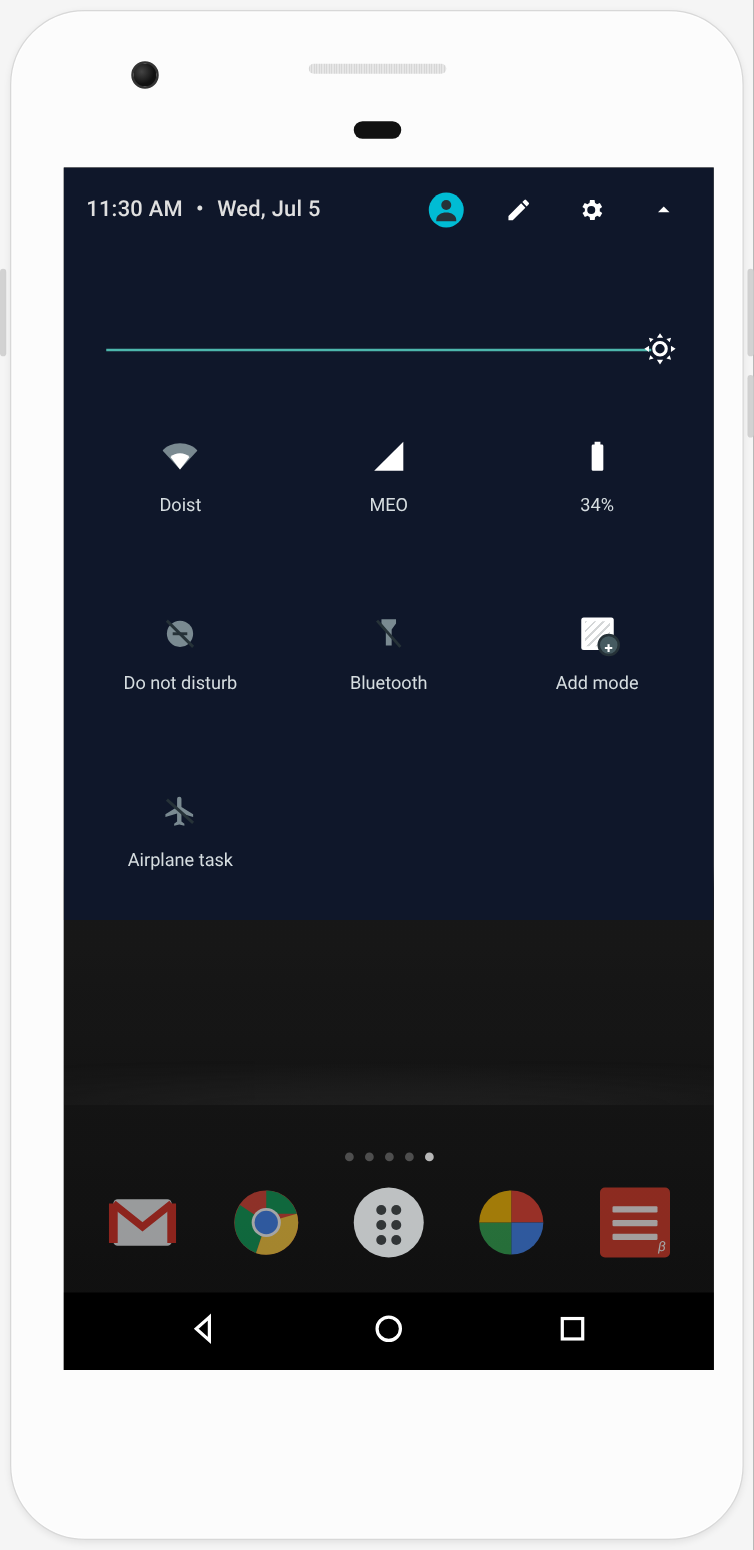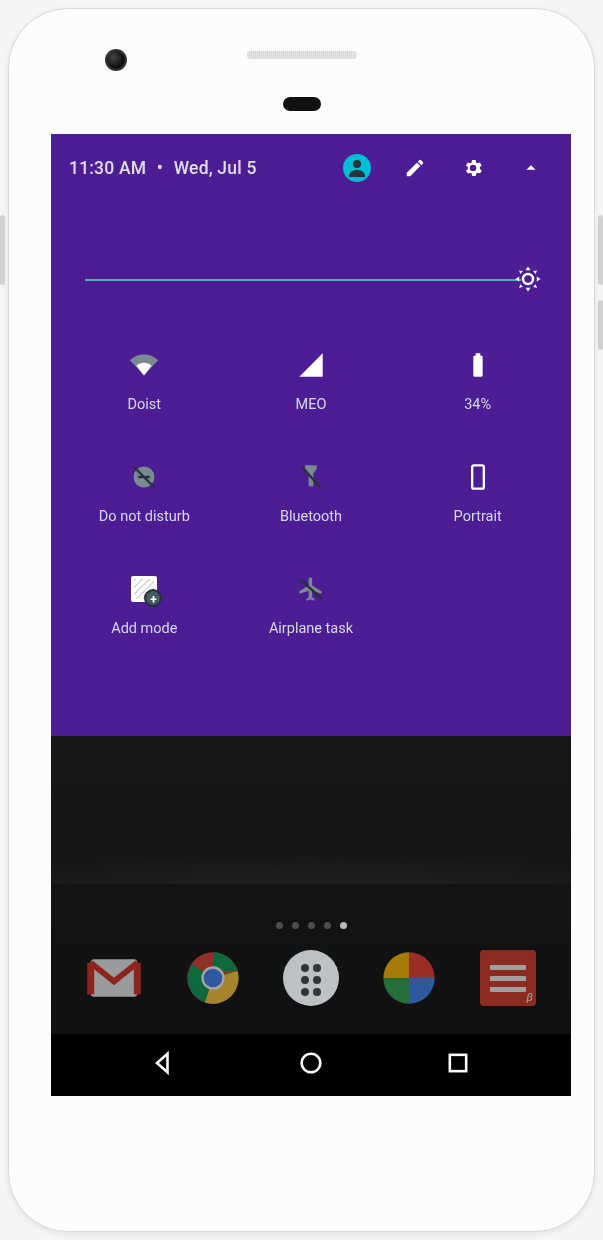--- a/index.html
+++ b/index.html
@@ -71,21 +71,21 @@
     background: radial-gradient(120% 100% at 30% 100%, rgba(60,60,60,0.5) 0%, transparent 60%),
                 radial-gradient(120% 100% at 70% 100%, rgba(60,60,60,0.5) 0%, transparent 60%);
     opacity: 0.4;
   }
 
   
   .qs-panel {
     position: absolute;
     top: 0; left: 0; right: 0;
     height: 602px;
-    background: #4c1d95;
+    background: #0f172a;
     color: #e0e0e0;
   }
   .qs-header {
     display: flex;
     align-items: center;
     padding: 14px 18px 0 18px;
     height: 54px;
   }
   .qs-time {
     font-size: 17.5px;
@@ -123,21 +123,21 @@
     width: 30px; height: 30px;
   }
   .bright-thumb svg { width:30px; height:30px; }
 
   
   .tiles {
     margin-top: 58px;
     padding: 0 10px;
     display: grid;
     grid-template-columns: repeat(3, 1fr);
-    row-gap: 32px;
+    row-gap: 62px;
   }
   .tile {
     display: flex;
     flex-direction: column;
     align-items: center;
     justify-content: flex-start;
     height: 80px;
     cursor: pointer;
   }
   .tile-icon {
@@ -395,28 +395,20 @@
         </div>
         <div class="tile inactive">
           <div class="tile-icon">
             <svg viewBox="0 0 24 24" fill="#7a8a91">
                 <path d="M7 2h10v3l-3 4v11h-4V9L7 5z"></path>
                 <line x1="4" y1="3" x2="20" y2="21" stroke="#263238" stroke-width="2"></line>
               </svg>
           </div>
           <div class="tile-label">Bluetooth</div>
         </div>
-        <div class="tile active">
-          <div class="tile-icon">
-            <svg viewBox="0 0 24 24" fill="#fff">
-                <rect x="7" y="2" width="10" height="20" rx="1.5" fill="none" stroke="#fff" stroke-width="2"></rect>
-              </svg>
-          </div>
-          <div class="tile-label">Portrait</div>
-        </div>
 
         <div class="tile active">
           <div class="tile-icon" style="position:relative">
             <div class="addtask-ic">
                 <div class="addtask-stripes"></div>
                 <div class="plus">+</div>
               </div>
           </div>
           <div class="tile-label">Add mode</div>
         </div>

